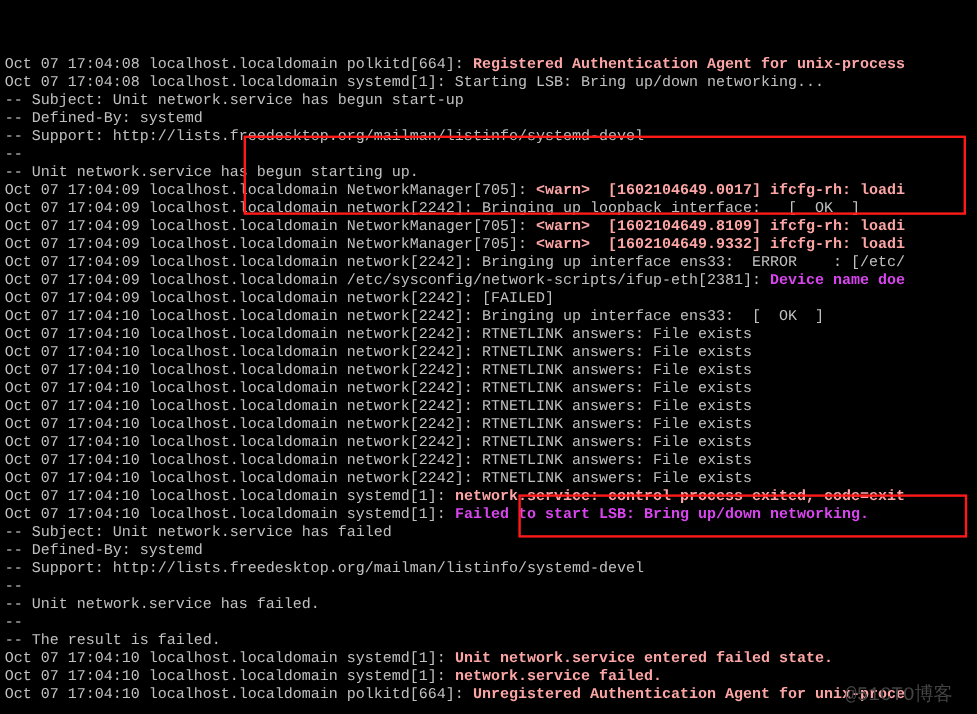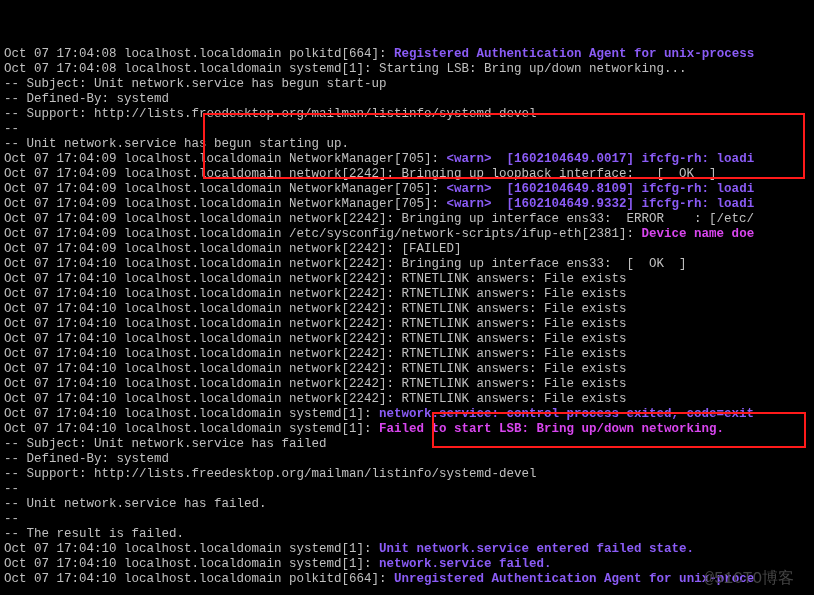--- a/index.html
+++ b/index.html
@@ -10,21 +10,21 @@
       color: #c0c0c0;
       width: 814px;
       height: 595px;
       overflow: hidden;
       padding: 2px 4px;
       line-height: 15px;
       white-space: pre;
       position: relative;
     }
     .line { display: block; }
-    .bold-white { color: #8b5cf6; font-weight: bold; }
+    .bold-white { color: #fca5a5; font-weight: bold; }
     .red { color: #d946ef; font-weight: bold; }
     .watermark {
       position: absolute;
       right: 20px;
       bottom: 8px;
       color: #444;
       font-size: 16px;
     }
     .highlight-box1 {
       position: absolute;

